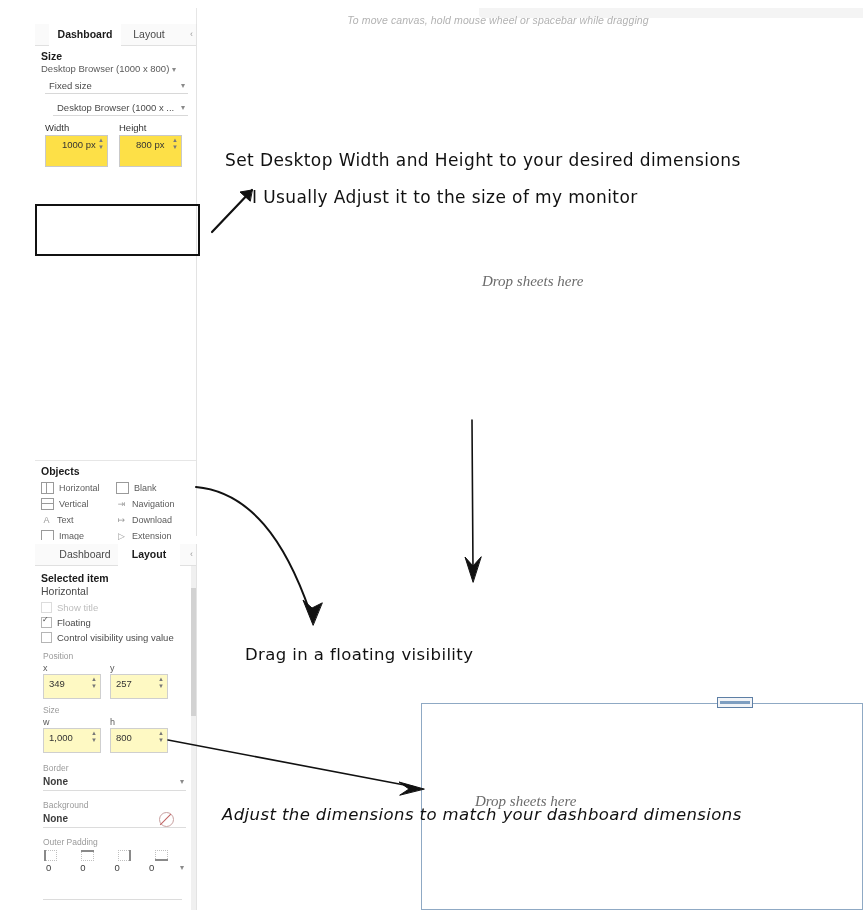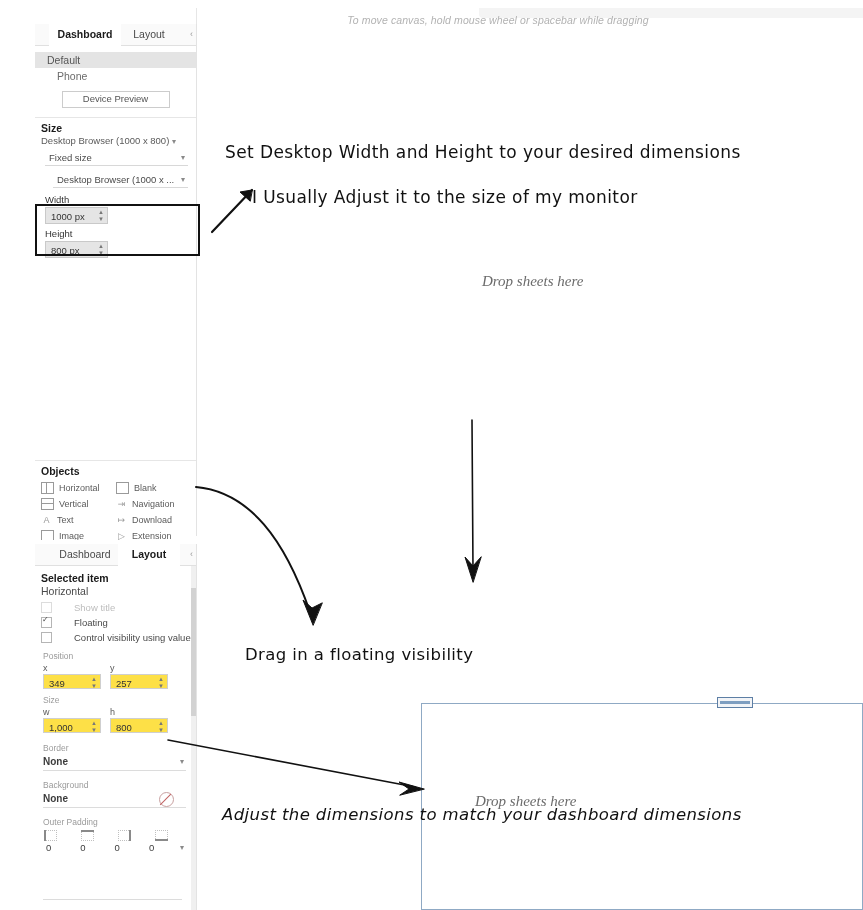--- a/index.html
+++ b/index.html
@@ -60,25 +60,25 @@
   .sec-val{font-size:9.5px;color:#5a5a5a;padding:0 0 4px 6px;}
   .caret{color:#8a8a8a;font-size:8px;}
 
   .drop{
     position:relative;margin:0 8px 0 10px;border-bottom:1px solid #d8d8d8;
     font-size:9.5px;color:#4a4a4a;height:15px;line-height:15px;padding-left:4px;
   }
   .drop .caret{position:absolute;right:3px;top:0;}
   .drop.indent{margin-left:18px;}
 
-  .wh-wrap{display:flex;gap:4px;padding:6px 0 0 10px;flex-direction:column;}
+  .wh-wrap{display:flex;gap:11px;padding:6px 0 0 10px;}
   .wh-lab{font-size:9.5px;color:#333;margin-bottom:2px;}
   .spin{
-    position:relative;width:63px;height:17px;border:1px solid #c9c9c9;background:#e5e5e5;
-    font-size:9.5px;color:#333;line-height:17px;padding-left:5px;box-sizing:border-box;
+    position:relative;width:63px;height:32px;border:1px solid #c9c9c9;background:#fde047;
+    font-size:9.5px;color:#333;line-height:17px;padding-left:16px;box-sizing:border-box;
   }
   .spin .arrows{position:absolute;right:3px;top:1px;font-size:6px;line-height:7px;color:#777;}
 
   .hl-box{position:absolute;border:2.4px solid #111;box-sizing:border-box;}
   #hl-size-top{left:35px;top:204px;width:165px;height:52px;}
 
   
   .objects{position:absolute;left:0;top:436px;width:161px;border-top:1px solid #e6e6e6;}
   .obj-grid{display:flex;flex-wrap:wrap;padding:2px 0 4px 6px;}
   .obj{width:75px;display:flex;align-items:center;gap:5px;font-size:9px;color:#5b5b5b;height:16px;}
@@ -94,31 +94,31 @@
     border-left:1px solid #e6e6e6;
   }
   #panel-bot{
     position:absolute;left:35px;top:4px;width:161px;height:366px;background:#fff;border-right:1px solid #e3e3e3;
   }
   .scroll-track{position:absolute;right:0;top:22px;width:5px;bottom:0;background:#f0f0f0;}
   .scroll-thumb{position:absolute;right:0;top:22px;width:5px;height:128px;background:#d2d2d2;}
 
   .sel-item-t{font-size:10.5px;font-weight:bold;color:#1a1a1a;padding:6px 0 0 6px;}
   .sel-item-v{font-size:10.5px;color:#4a4a4a;padding:1px 0 3px 6px;}
-  .cbrow{display:flex;align-items:flex-end;gap:22px;font-size:9.5px;padding:2px 0 2px 6px;color:#4a4a4a;}
+  .cbrow{display:flex;align-items:flex-end;gap:5px;font-size:9.5px;padding:2px 0 2px 6px;color:#4a4a4a;}
   .cbrow.dis{color:#bdbdbd;}
   .cb{width:9px;height:9px;border:1px solid #b5b5b5;background:#fff;display:inline-block;position:relative;}
   .cb.dis{border-color:#dcdcdc;}
   .cb.on:after{content:"\2713";position:absolute;left:0px;top:-3px;font-size:8px;color:#444;}
 
   .grp-lab{font-size:8.5px;color:#9a9a9a;padding:6px 0 0 8px;}
   .xy-wrap{display:flex;gap:9px;padding:2px 0 0 8px;}
   .xy-lab{font-size:9px;color:#5a5a5a;margin-bottom:1px;}
   .spin2{
-    position:relative;width:58px;height:15px;border:1px solid #cfcfcf;background:#fde047;
+    position:relative;width:58px;height:25px;border:1px solid #cfcfcf;background:#fef9c3;
     font-size:9.5px;color:#333;line-height:17px;padding-left:5px;box-sizing:border-box;
   }
   .spin2 .arrows{position:absolute;right:3px;top:1px;font-size:6px;line-height:7px;color:#777;}
 
   .ul-row{
     position:relative;margin:1px 10px 0 8px;border-bottom:1px solid #dcdcdc;
     font-size:10px;color:#3c3c3c;height:16px;line-height:16px;font-weight:bold;
   }
   .ul-row .caret{position:absolute;right:2px;top:0;}
   .nocolor{
@@ -146,21 +146,21 @@
   #float-handle:after{
     content:"";position:absolute;left:2px;right:2px;top:3px;height:3px;background:#7e9ec0;
   }
   #drop-bot{left:475px;top:793px;}
 
   
   .hand{
     position:absolute;color:#111;font-family:"DejaVu Sans",sans-serif;
     font-size:17px;letter-spacing:.4px;white-space:nowrap;
   }
-  #hw1{left:225px;top:142px;}
+  #hw1{left:225px;top:150px;}
   #hw2{left:252px;top:187px;}
   #hw3{left:245px;top:645px;font-size:16.5px;}
   #hw4{left:222px;top:805px;font-size:16.5px;font-style:italic;}
 
   svg.ink{position:absolute;left:0;top:0;width:863px;height:910px;pointer-events:none;}
 </style>
 </head>
 <body>
 
 <div class="shot" id="shot-top">
@@ -171,26 +171,20 @@
   <div class="canvas-hint">To move canvas, hold mouse wheel or spacebar while dragging</div>
   <div class="drop-hint" id="drop-top">Drop sheets here</div>
 
   <div id="panel-top">
     <div class="tabbar">
       <div class="tab tab-dash active">Dashboard</div>
       <div class="tab tab-lay">Layout</div>
       <div class="tab-collapse">‹</div>
     </div>
 
-    <div style="padding-top:6px;">
-      <div class="dev-row sel">Default</div>
-      <div class="dev-row sub">Phone</div>
-      <div class="btn-devprev">Device Preview</div>
-      <div class="sep"></div>
-    </div>
 
     <div class="sec-title">Size</div>
     <div class="sec-val">
       <span>Desktop Browser (1000 x 800)</span>
       <span class="caret">▾</span>
     </div>
 
     <div class="drop">
       <span>Fixed size</span>
       <span class="caret">▾</span>

